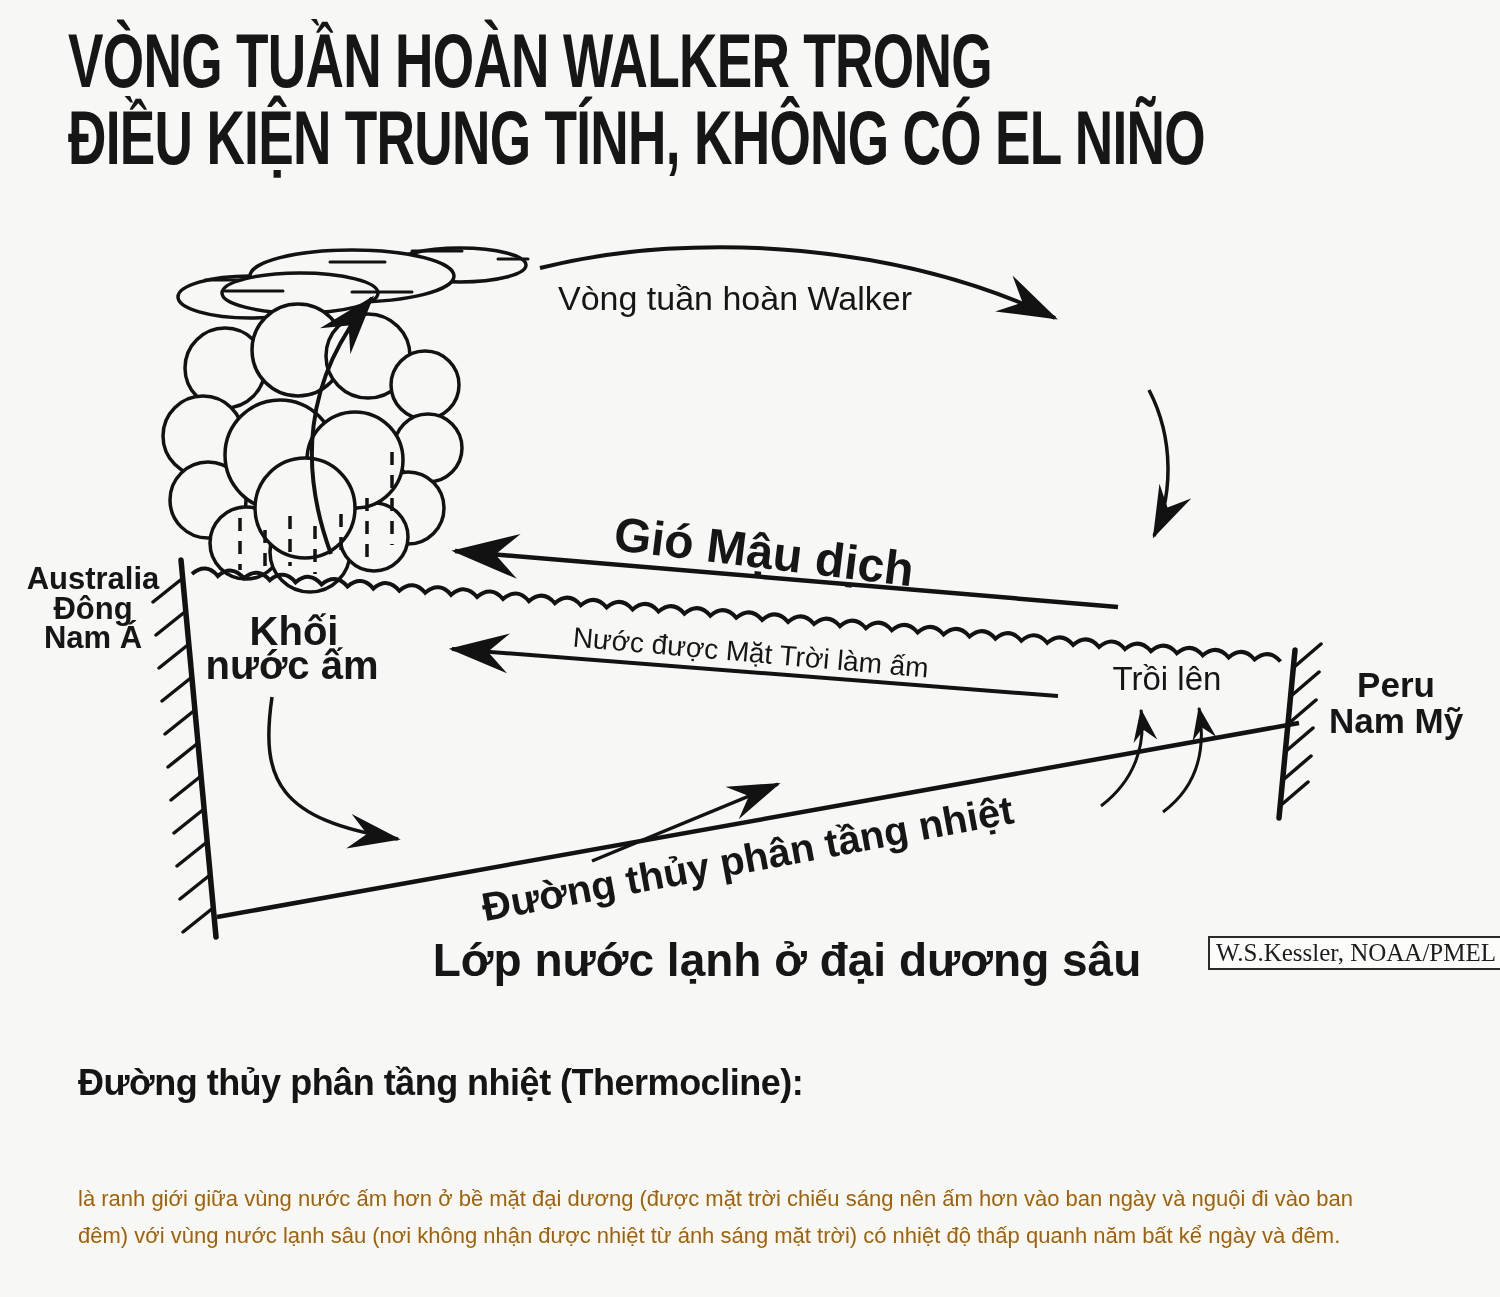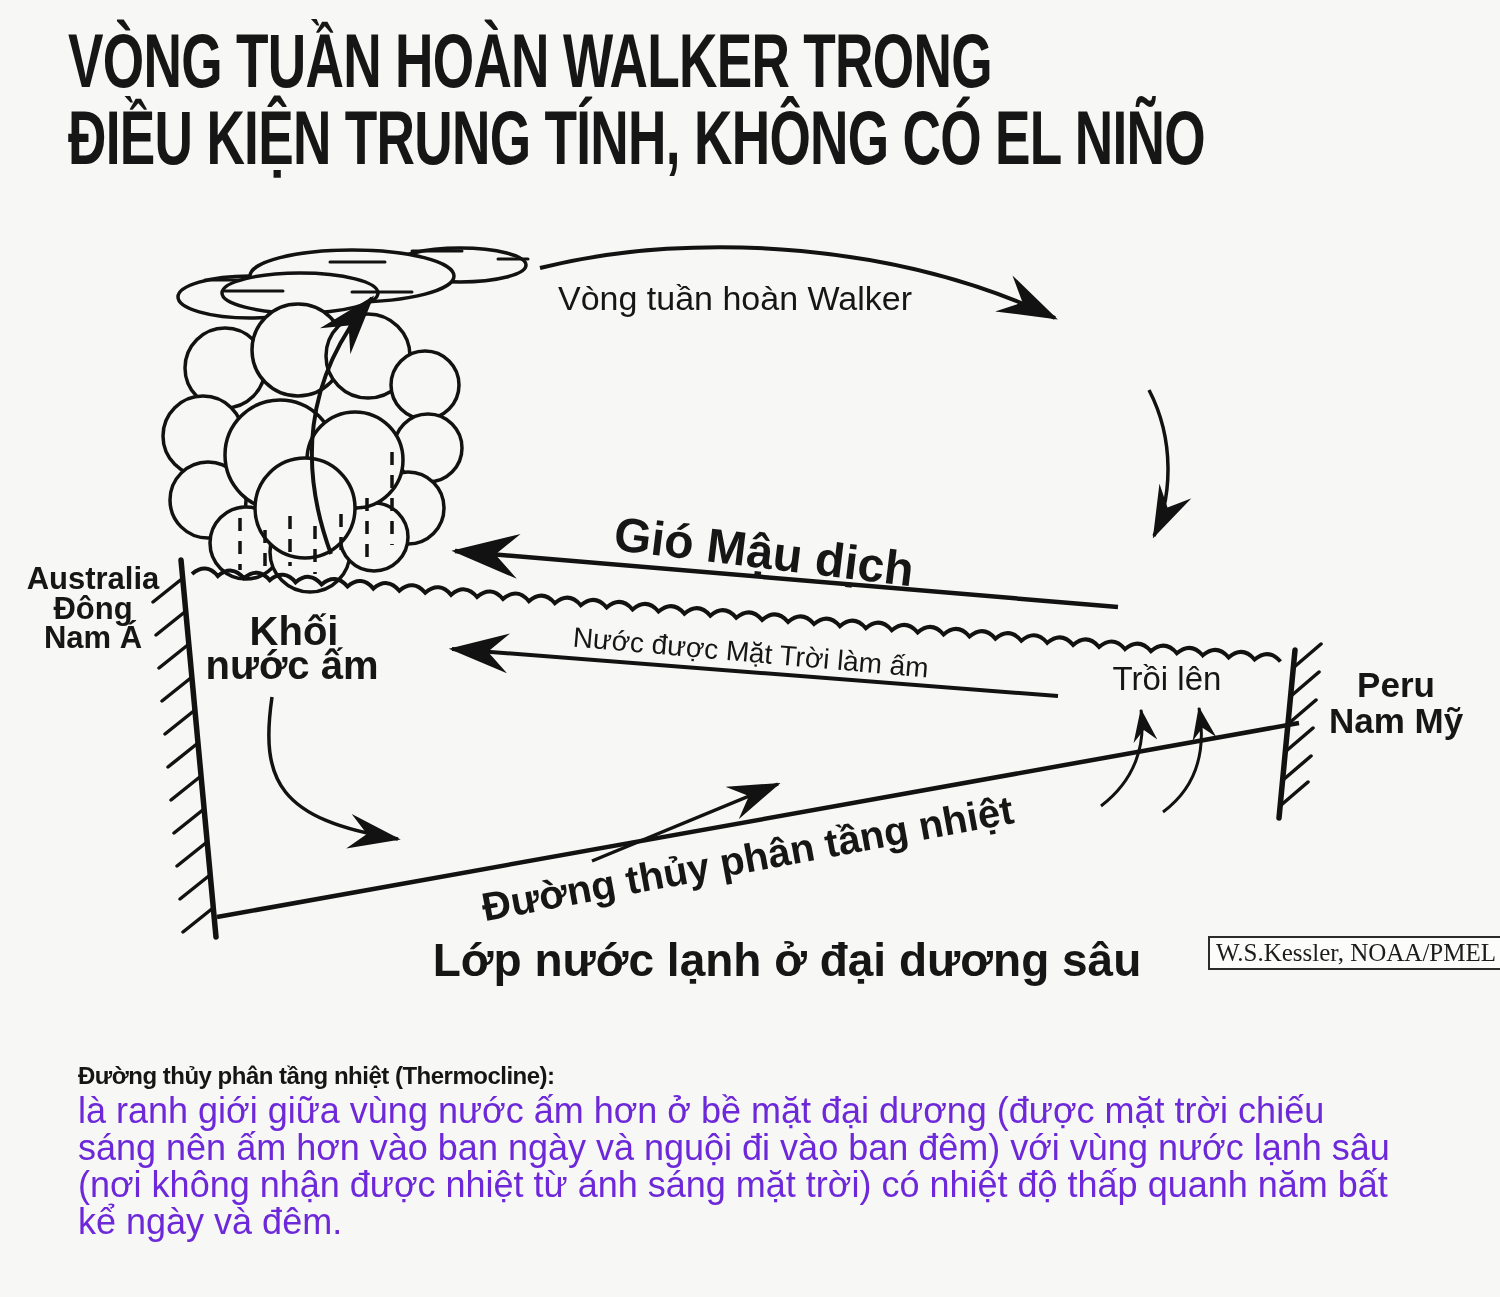--- a/index.html
+++ b/index.html
@@ -16,22 +16,22 @@
   svg.canvas{position:absolute;left:0;top:0;}
   .lbl{fill:#161616;font-family:"Liberation Sans", sans-serif;}
   .w400{font-weight:400;} .w700{font-weight:700;}
   
   .credit{
     left:1208px;top:936px;border:2px solid #2b2b2b;padding:0 6px 1px 6px;
     font-family:"Liberation Serif", serif;font-size:25px;line-height:29px;color:#1c1c1c;
     background:#fcfcfb;white-space:nowrap;
   }
   
-  .foot-head{left:78px;top:1062px;font-size:24px;font-weight:700;letter-spacing:-.5px;white-space:nowrap;color:#151515;}
-  .foot-body{left:78px;top:1092px;width:1315px;font-size:36px;line-height:37px;color:#6d28d9;}
+  .foot-head{left:78px;top:1062px;font-size:36px;font-weight:700;letter-spacing:-.5px;white-space:nowrap;color:#151515;}
+  .foot-body{left:78px;top:1180px;width:1315px;font-size:22px;line-height:37px;color:#a16207;}
 </style>
 </head>
 <body>
 
 <svg class="canvas" width="1500" height="1297" viewBox="0 0 1500 1297">
   <defs>
     <marker id="mbig" markerWidth="15" markerHeight="10" refX="14.2" refY="5" orient="auto">
       <path d="M0 0 L15 5 L0 10 L5.2 5 Z" fill="#121212"></path>
     </marker>
     <marker id="mhead" markerWidth="11" markerHeight="10" refX="10.5" refY="5" orient="auto">

